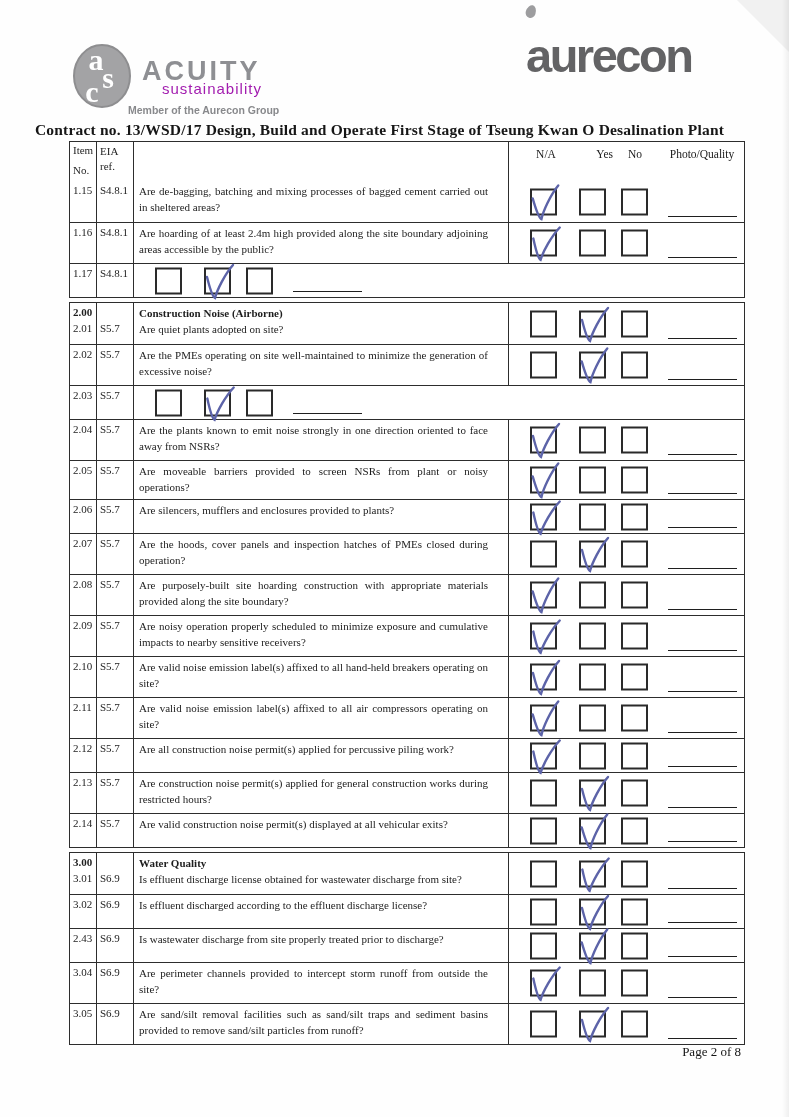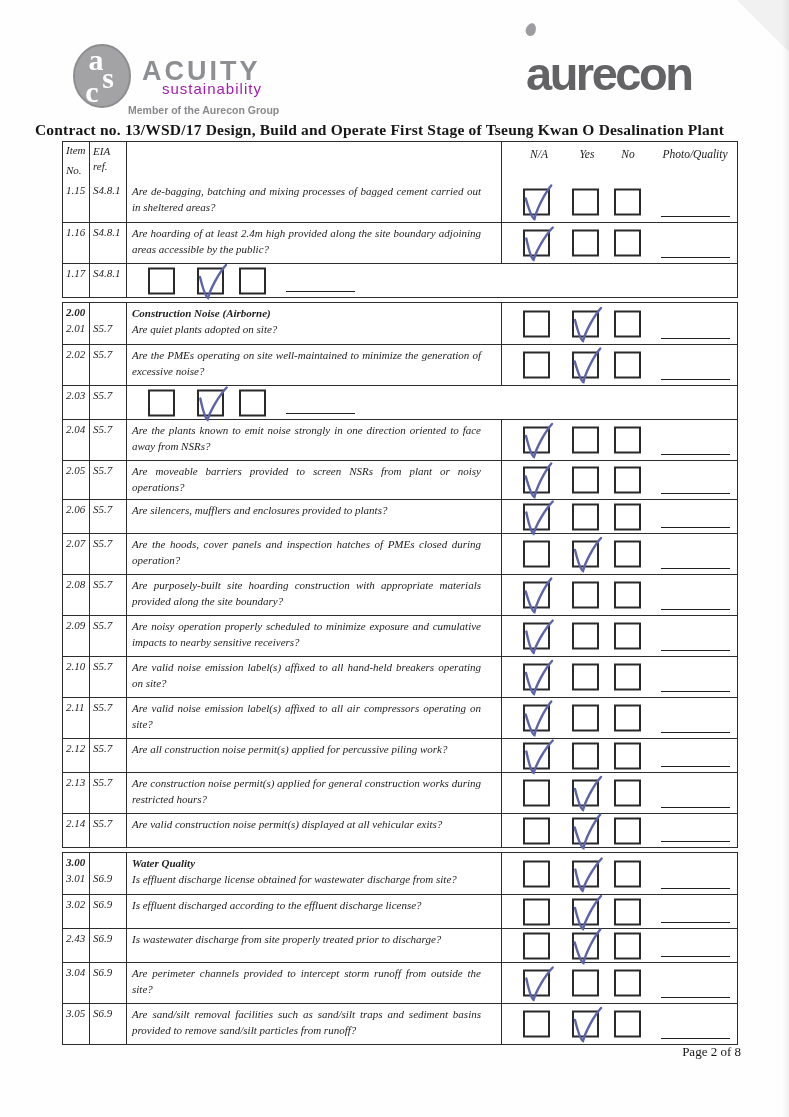--- a/index.html
+++ b/index.html
@@ -13,50 +13,50 @@
 
   
   .acuity { position:absolute; left:66px; top:40px; }
   .acuity-mono { position:absolute; left:6px; top:4px; }
   .acuity-name { position:absolute; left:76px; top:16px; font-family:"Liberation Sans",sans-serif;
     font-weight:bold; font-size:27px; letter-spacing:3px; color:#8e8f93; }
   .acuity-sub { position:absolute; left:96px; top:40px; font-family:"Liberation Sans",sans-serif;
     font-size:15px; color:#a21caf; letter-spacing:1px; }
   .acuity-tag { position:absolute; left:62px; top:64px; font-family:"Liberation Sans",sans-serif;
     font-size:10.5px; font-weight:bold; color:#88898c; white-space:nowrap; }
-  .aurecon { position:absolute; left:526px; top:50px; font-family:"Liberation Sans",sans-serif;
+  .aurecon { position:absolute; left:526px; top:32px; font-family:"Liberation Sans",sans-serif;
     font-weight:bold; font-size:47px; letter-spacing:-2.5px; color:#636365; line-height:1; }
   .aurecon-dot { position:absolute; left:0px; top:-27px; width:10px; height:13px;
     background:#9d9d9f; border-radius:50% 50% 50% 50%/60% 60% 40% 40%; transform:rotate(18deg); }
 
   
   .doc-title { position:absolute; left:0; right:30px; top:121px; text-align:center;
     font-weight:bold; font-size:15.5px; color:#161616; letter-spacing:.2px; }
 
   
-  .table-wrap { position:absolute; left:62px; top:141px; width:676px;font-style:italic; }
+  .table-wrap { position:absolute; left:69px; top:141px; width:676px; }
   .seg { border:1.6px solid #2d2d2d; margin-bottom:4px; background:#fff; }
   .row, .hrow { display:grid; grid-template-columns:27px 37px 375px 1fr; }
   .row { border-top:1.4px solid #2d2d2d; }
   .seg .row:first-child, .hrow + .row { border-top:none; }
   .cell { padding:2px 2px 2px 3px; font-size:11px; line-height:15px; }
   .c-item, .c-ref, .c-q { border-right:1.4px solid #2d2d2d; }
   .c-q { padding:3px 20px 4px 5px; }
   .qtext { font-size:11px; line-height:15.5px; text-align:justify; color:#1c1c1c; }
   .sectitle { font-weight:bold; font-size:11px; line-height:15.5px; }
   .secno { font-weight:bold; margin-bottom:1px; }
   .refpad { padding-top:16px; }
   .l1 { min-height:34px; } .l2 { min-height:41px; } .secrow { min-height:41px; }
 
   
   .hrow { min-height:39px; }
   .h-item { font-size:11px; line-height:13px; display:flex; flex-direction:column; gap:7px; }
   .h-ans { position:relative; }
   .hlab { position:absolute; top:5px; font-size:11.5px; text-align:center; color:#191919; }
-  .hlab-na { left:18px; width:38px; } .hlab-yes { left:66px; width:38px; }
+  .hlab-na { left:18px; width:38px; } .hlab-yes { left:66px; width:38px;text-align:right; }
   .hlab-no { left:108px; width:36px; } .hlab-photo { left:146px; width:94px; }
 
   
   .c-ans { position:relative; }
   .box { position:absolute; width:27px; height:27px; border:2px solid #2a2a2a;
     top:50%; transform:translateY(-50%); background:#fff; }
   .box-na { left:21px; } .box-yes { left:70px; } .box-no { left:112px; }
   .tick { position:absolute; width:38px; height:48px; top:calc(50% - 19px); color:#5c63a8; }
   .tick-na { left:17px; } .tick-yes { left:66px; }
   .tick svg { overflow:visible; }

